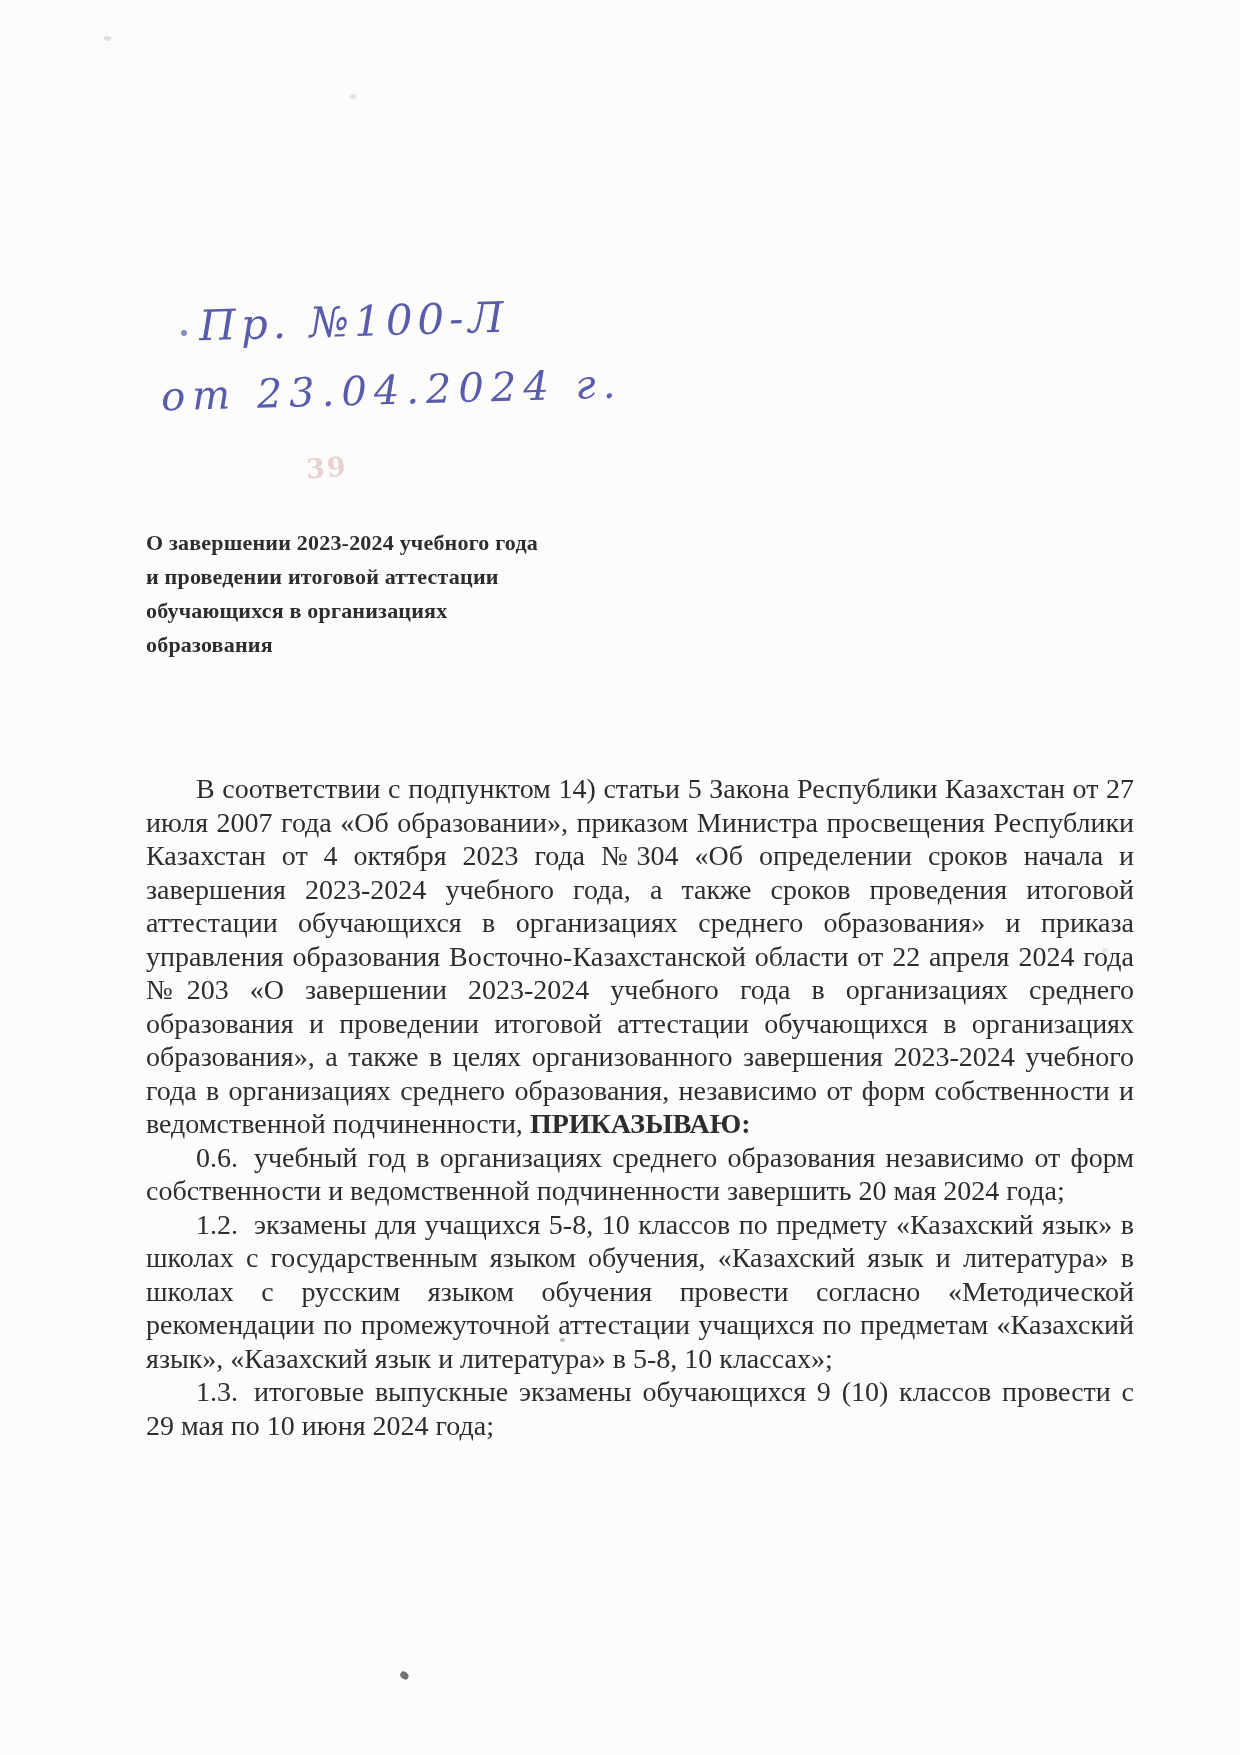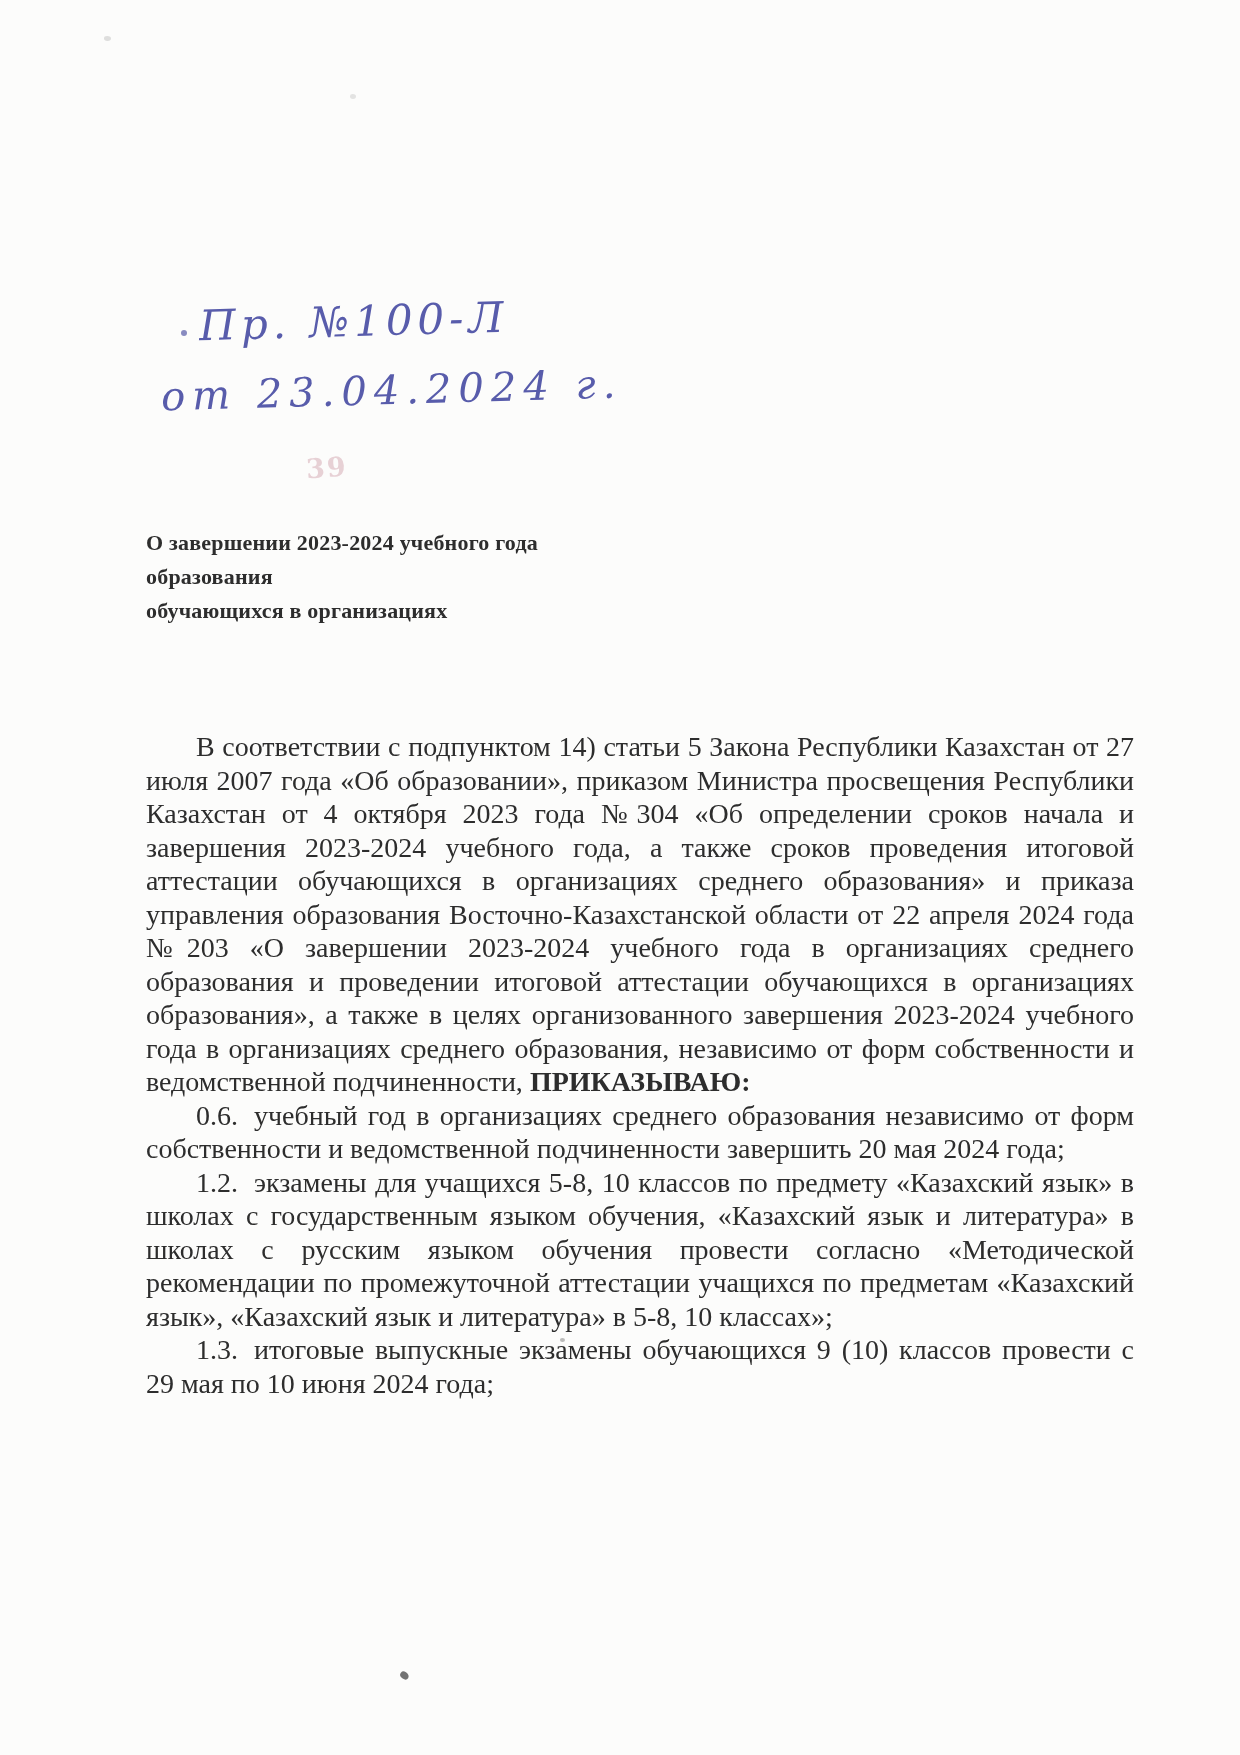--- a/index.html
+++ b/index.html
@@ -64,21 +64,21 @@
     top: 526px;
     font-weight: bold;
     font-size: 22px;
     line-height: 34px;
     letter-spacing: .2px;
   }
   
   .doc-body {
     position: absolute;
     left: 146px;
-    top: 730px;
+    top: 772px;
     width: 988px;
     font-size: 28px;
     line-height: 33.5px;
     text-align: justify;
   }
   .doc-body p {
     margin: 0;
     text-indent: 50px;
   }
   .bold { font-weight: bold; }
@@ -104,22 +104,23 @@
 
   <div class="handwriting">
     <div class="hw-line1">Пр. №100-Л</div>
     <div class="hw-line2">от 23.04.2024 г.</div>
   </div>
 
   <div class="stamp-mark">39</div>
 
   <div class="doc-title">
     <div>О завершении 2023-2024 учебного года</div>
+    <div>и проведении итоговой аттестации</div>
+    <div>обучающихся в организациях</div>
     <div>образования</div>
-    <div>обучающихся в организациях</div>
   </div>
 
   <div class="doc-body">
     <p><span>В соответствии с подпунктом 14) статьи 5 Закона Республики Казахстан от 27 июля 2007 года «Об образовании», приказом Министра просвещения Республики Казахстан от 4 октября 2023 года №304 «Об определении сроков начала и завершения 2023-2024 учебного года, а также сроков проведения итоговой аттестации обучающихся в организациях среднего образования» и приказа управления образования Восточно-Казахстанской области от 22 апреля 2024 года №203 «О завершении 2023-2024 учебного года в организациях среднего образования и проведении итоговой аттестации обучающихся в организациях образования», а также в целях организованного завершения 2023-2024 учебного года в организациях среднего образования, независимо от форм собственности и ведомственной подчиненности, </span><span class="bold">ПРИКАЗЫВАЮ:</span></p>
 
 
     <p><span class="item-num">0.6.</span><span>учебный год в организациях среднего образования независимо от форм собственности и ведомственной подчиненности завершить 20 мая 2024 года;</span></p>
 
     <p><span class="item-num">1.2.</span><span>экзамены для учащихся 5-8, 10 классов по предмету «Казахский язык» в школах с государственным языком обучения, «Казахский язык и литература» в школах с русским языком обучения провести согласно «Методической рекомендации по промежуточной аттестации учащихся по предметам «Казахский язык», «Казахский язык и литература» в 5-8, 10 классах»;</span></p>
 

